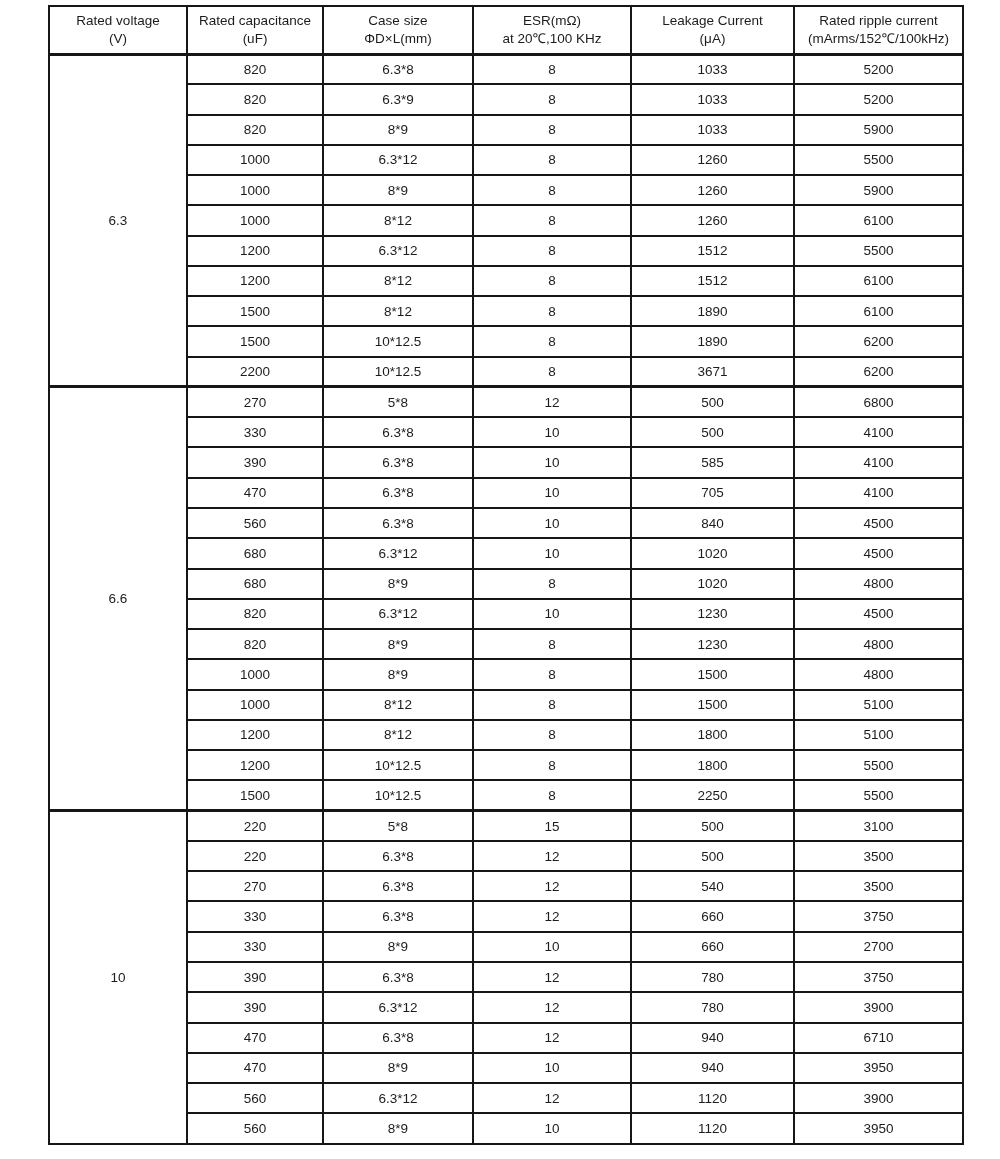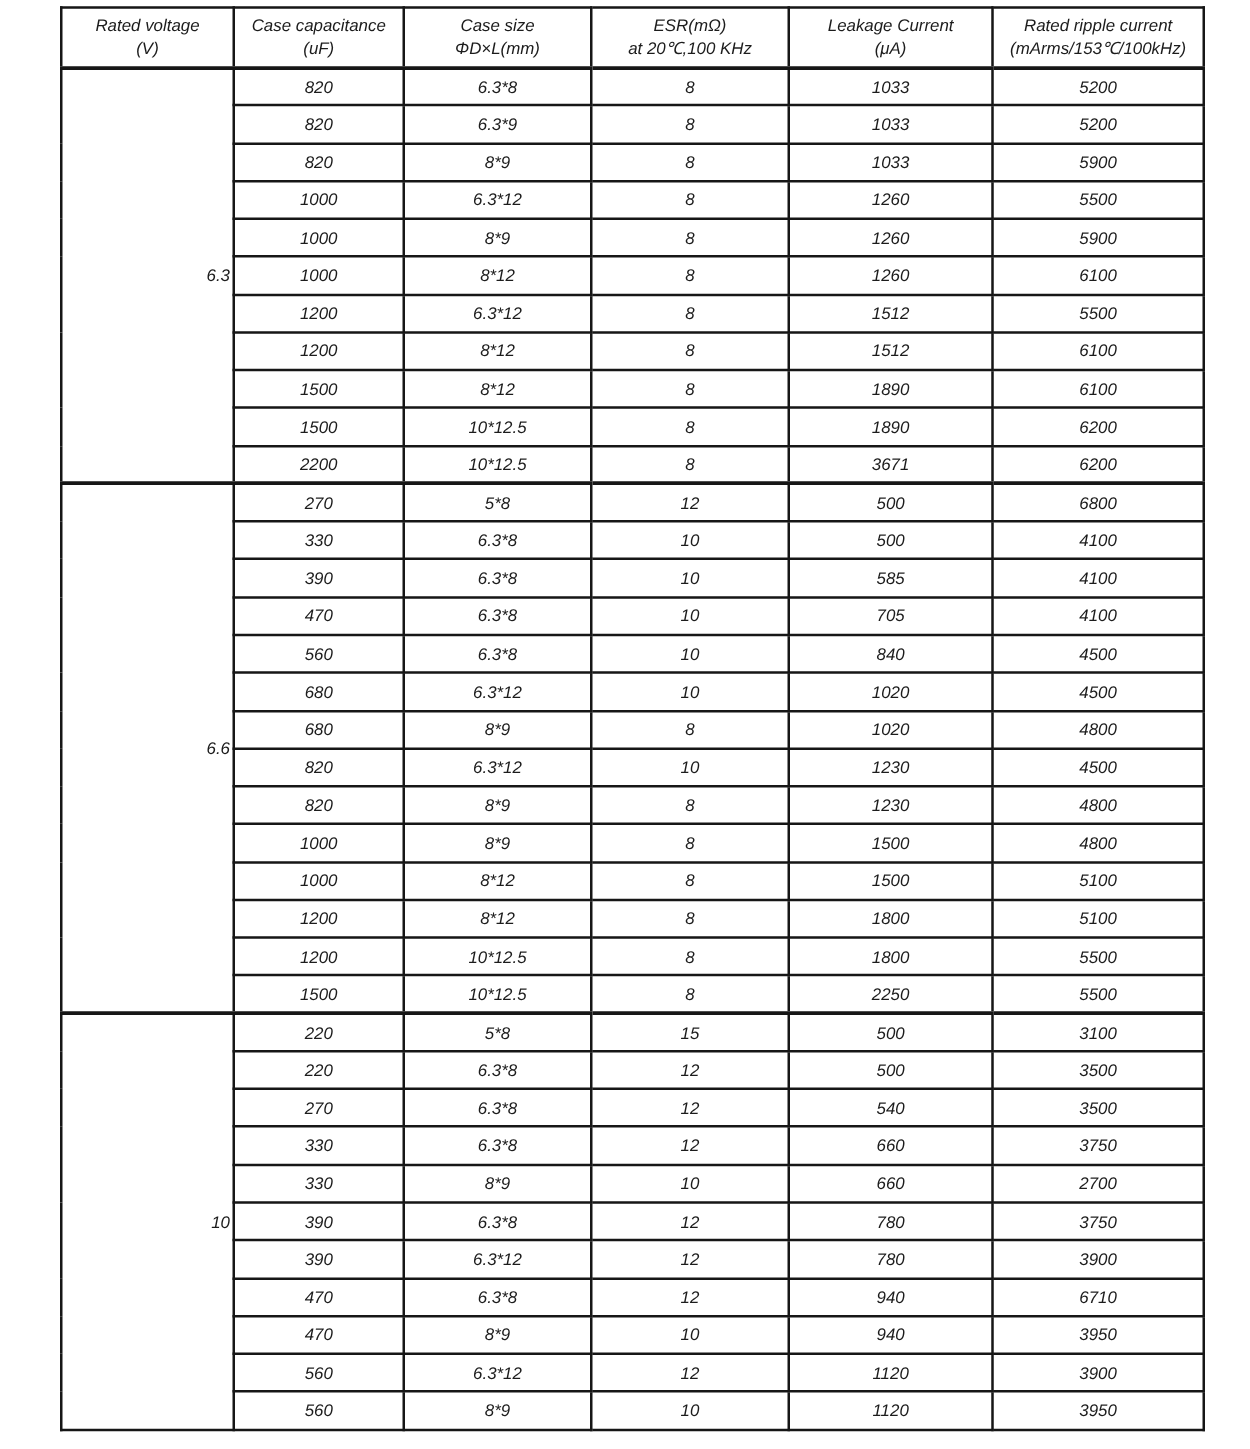--- a/index.html
+++ b/index.html
@@ -10,21 +10,20 @@
     width: 1000px;
     height: 1159px;
     font-family: "Liberation Sans", sans-serif;
     color: #1c1c1c;
   }
   .page {
     position: relative;
     width: 812px;
     height: 1159px;
     background: #ffffff;
-    font-style: italic;
   }
   table.spec {
     position: absolute;
     left: 48px;
     top: 5px;
     width: 914px;
     height: 1140px;
     border-collapse: collapse;
     table-layout: fixed;
     background: #ffffff;
@@ -47,21 +46,20 @@
     border-bottom: 3px solid #161616;
   }
   table.spec tbody td {
     height: 30px;
   }
   table.spec tbody tr.section-start td {
     border-top: 3px solid #161616;
   }
   table.spec td.voltage-cell {
     border-right: 2px solid #161616;
-    text-align: right;
   }
   
   table.spec {
     border: 2px solid #161616;
   }
 </style>
 </head>
 <body>
 
 <div class="page">
@@ -74,38 +72,38 @@
       <col style="width:163px">
       <col style="width:169px">
     </colgroup>
     <thead>
       <tr>
         <th>
           <span>Rated voltage</span><br>
           <span>(V)</span>
         </th>
         <th>
-          <span>Case capacitance</span><br>
+          <span>Rated capacitance</span><br>
           <span>(uF)</span>
         </th>
         <th>
           <span>Case  size</span><br>
           <span>ΦD×L(mm)</span>
         </th>
         <th>
           <span>ESR(mΩ)</span><br>
           <span>at 20℃,100 KHz</span>
         </th>
         <th>
           <span>Leakage Current</span><br>
           <span>(μA)</span>
         </th>
         <th>
           <span>Rated ripple current</span><br>
-          <span>(mArms/153℃/100kHz)</span>
+          <span>(mArms/152℃/100kHz)</span>
         </th>
       </tr>
     </thead>
     <tbody>
         <tr class="section-start">
           <td class="voltage-cell" rowspan="11">6.3</td>
           <td>820</td>
           <td>6.3*8</td>
           <td>8</td>
           <td>1033</td>

